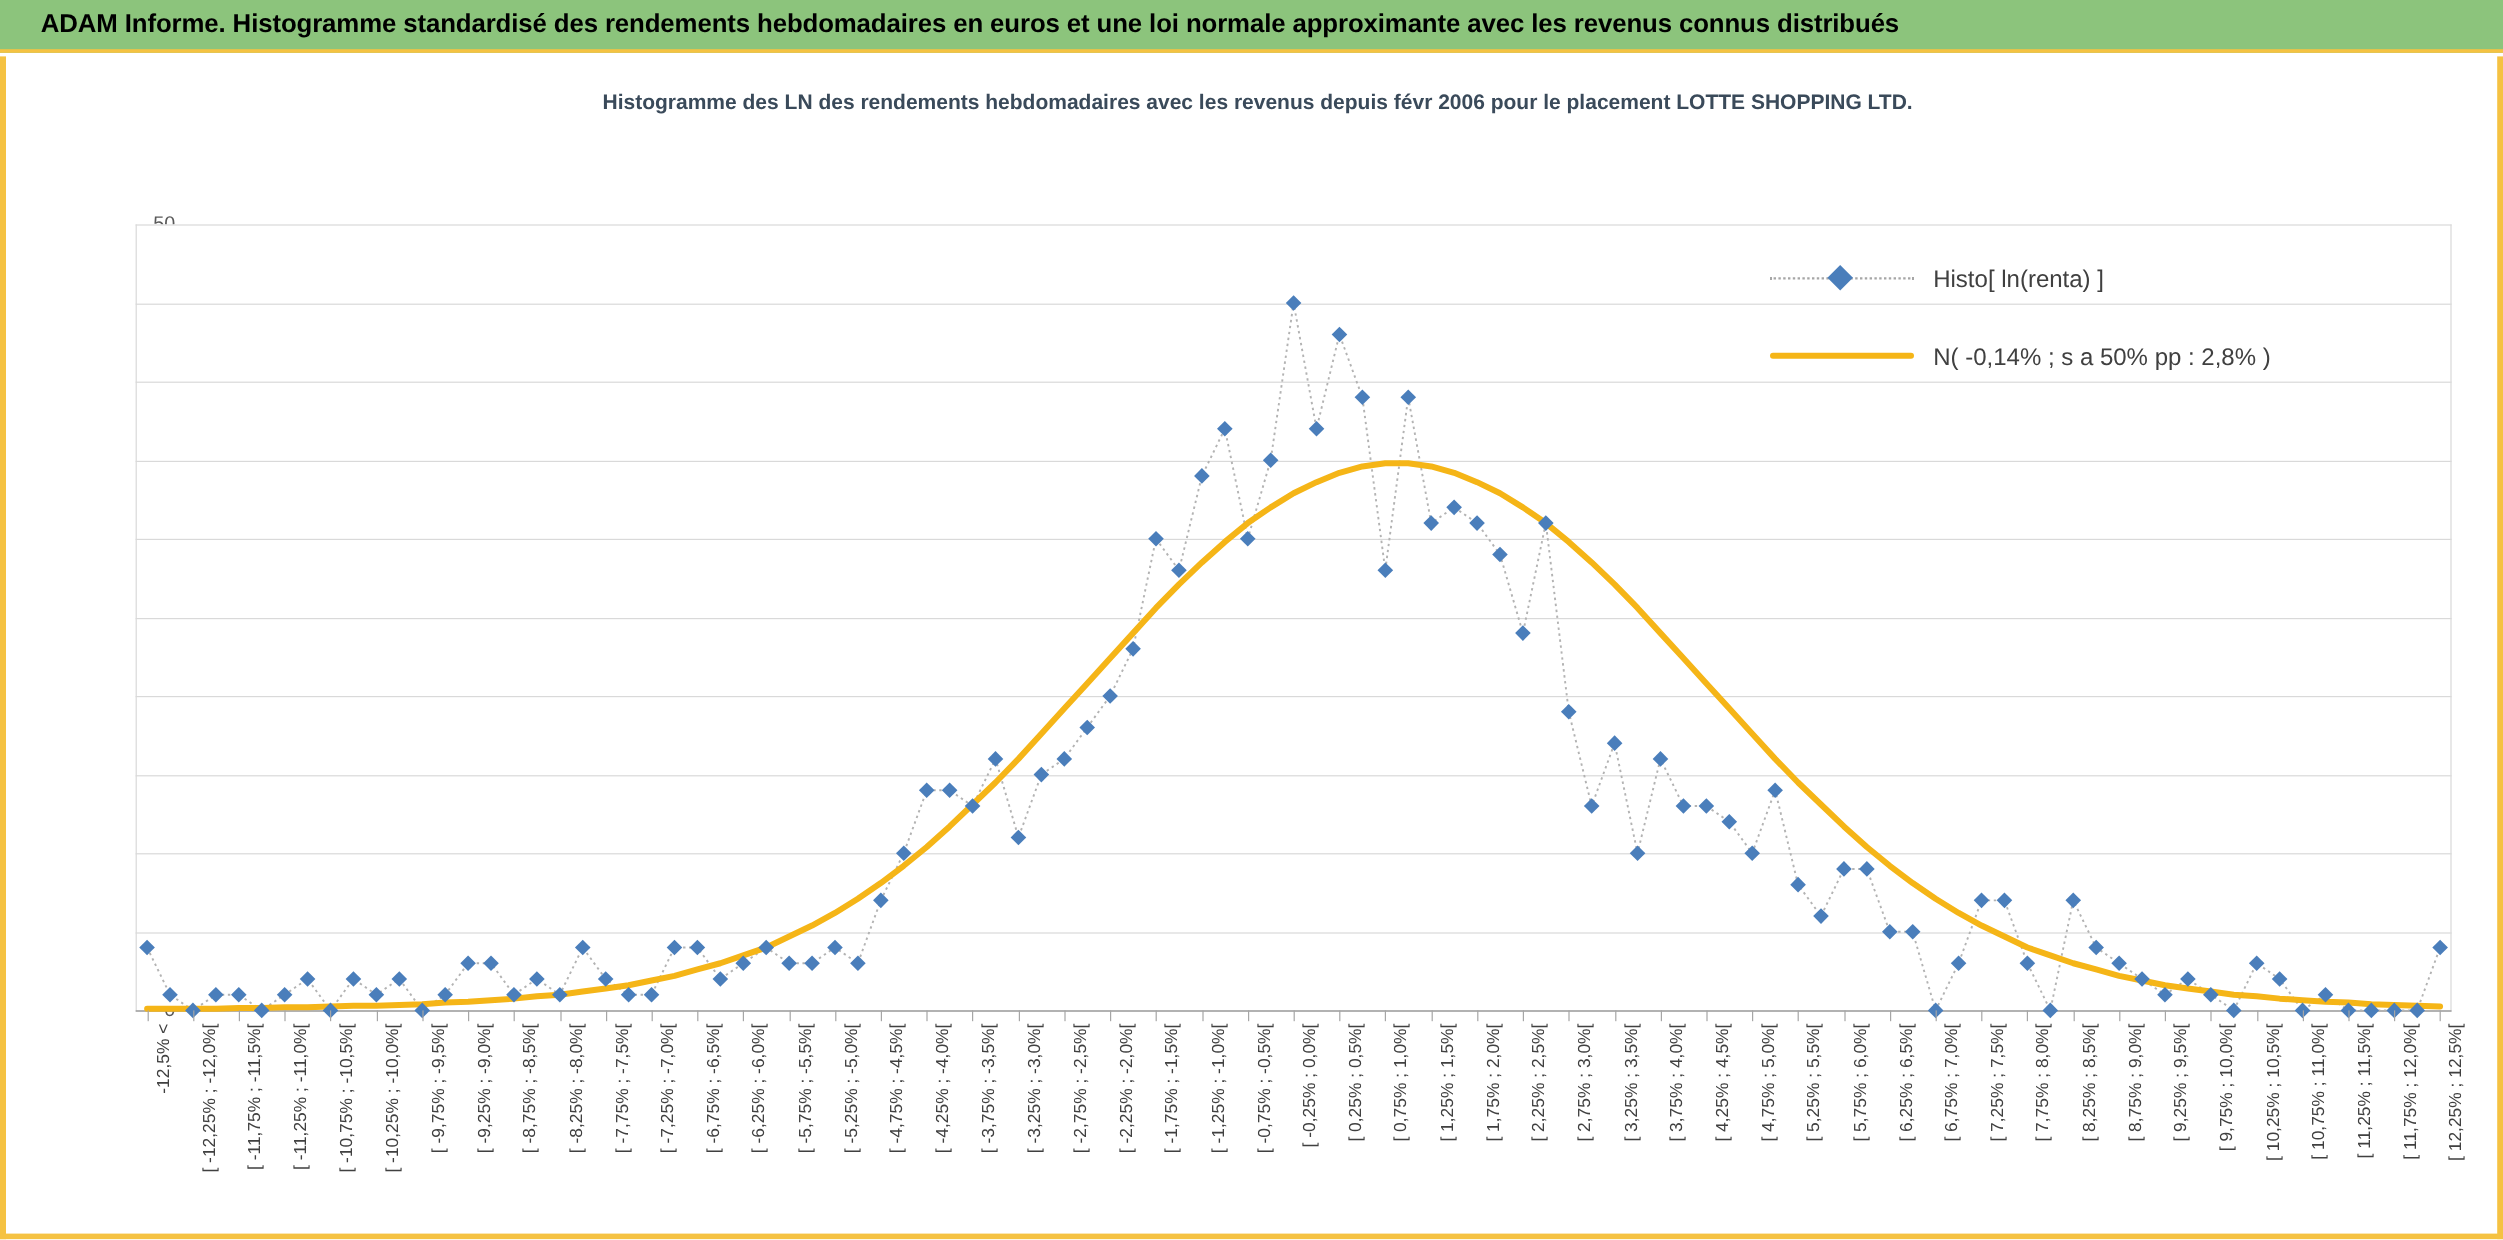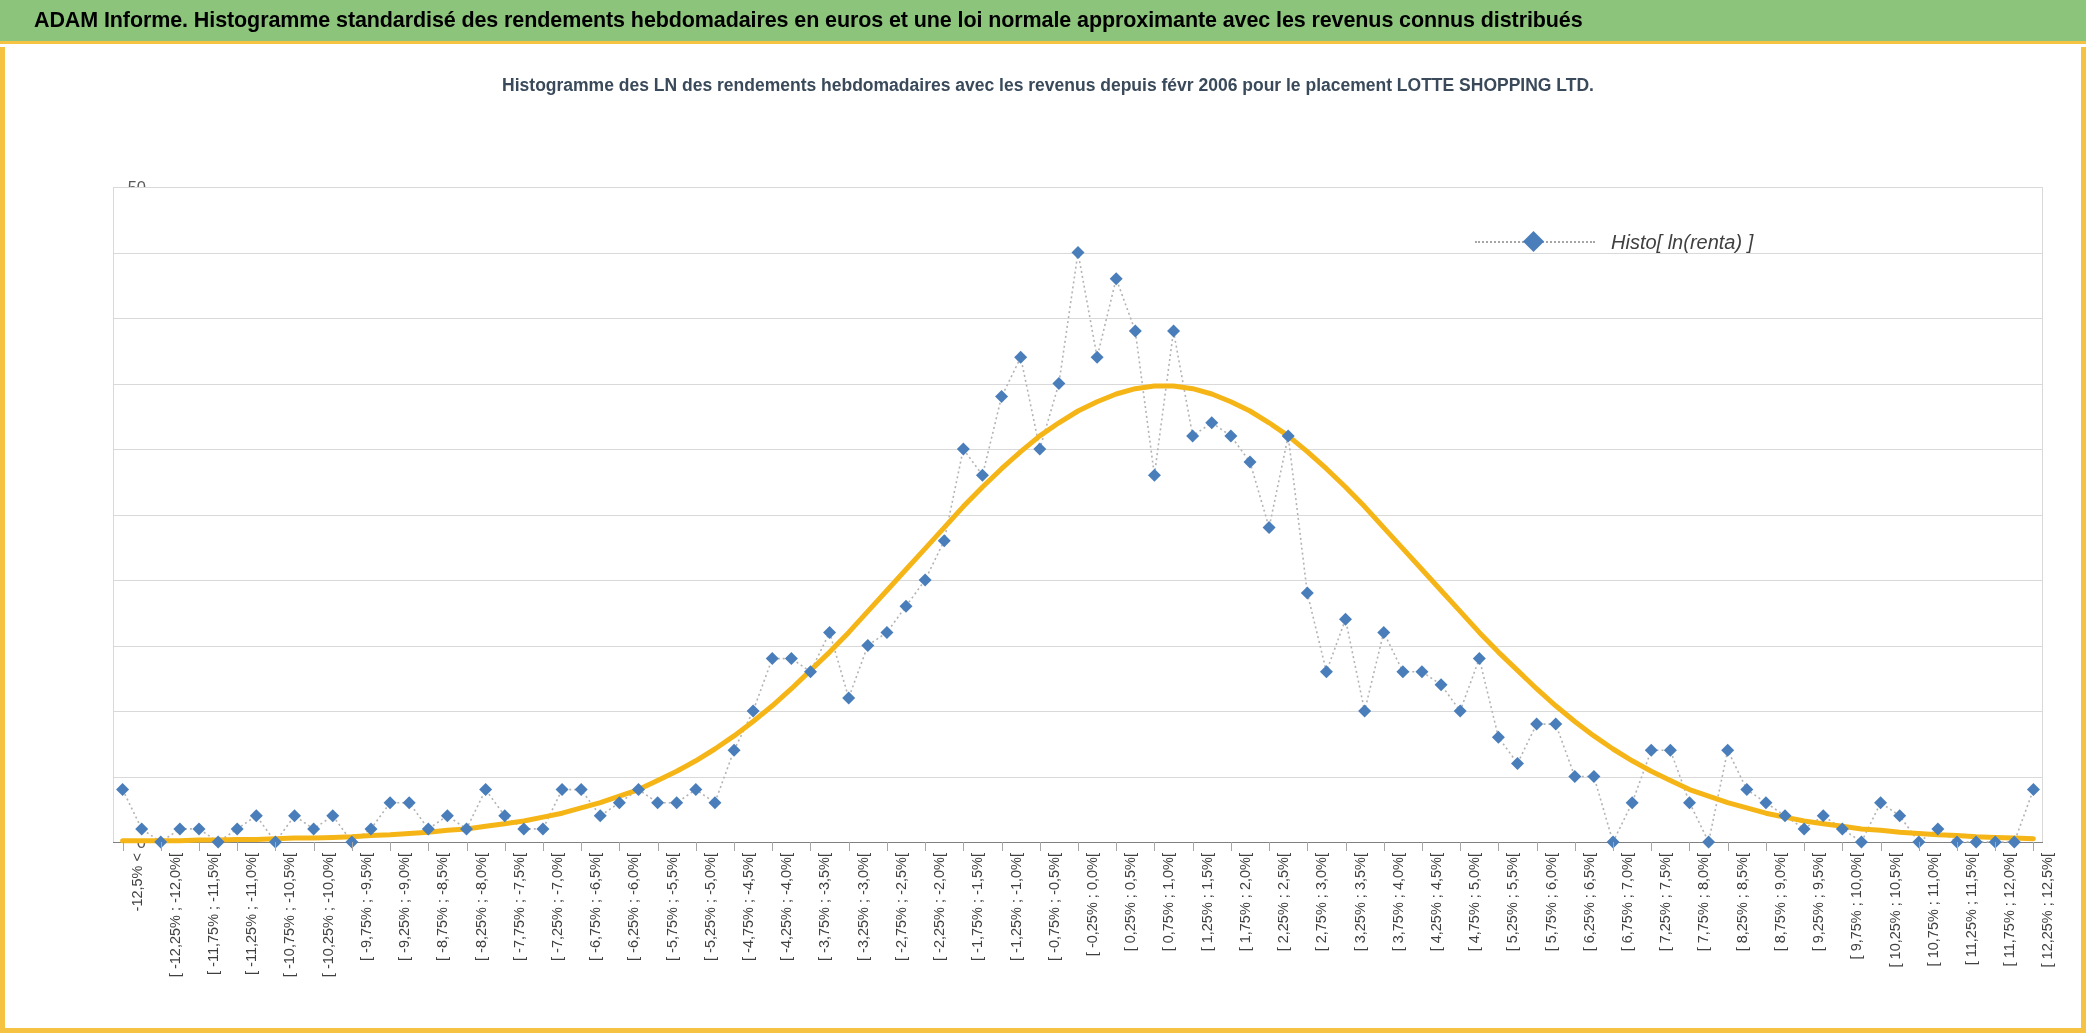--- a/index.html
+++ b/index.html
@@ -141,22 +141,20 @@
     top: 165px;
     width: 420px;
     height: 140px;
   }
   .legend-row {
     position: absolute;
     left: 0;
     width: 420px;
     height: 40px;
     display: flex;
-    align-items: center;
-    font-style: italic;
   }
   .legend-row.r1 { top: 10px; }
   .legend-row.r2 { top: 75px; }
   .legend-mark-histo {
     position: relative;
     width: 120px;
     height: 20px;
     flex: none;
   }
   .legend-mark-histo .ldash {
@@ -451,15 +449,21 @@
       </div>
 
     <div class="legend">
       <div class="legend-row r1">
         <div class="legend-mark-histo">
           <div class="ldash"></div>
             <div class="ldia"></div>
         </div>
         <div class="legend-label">Histo[ ln(renta) ]</div>
       </div>
+      <div class="legend-row r2">
+        <div class="legend-mark-normal">
+          <div class="lline"></div>
+        </div>
+        <div class="legend-label">N( -0,14% ; s a 50% pp : 2,8% )</div>
+      </div>
     </div>
   </div>
 </div>
 
 </body></html>

